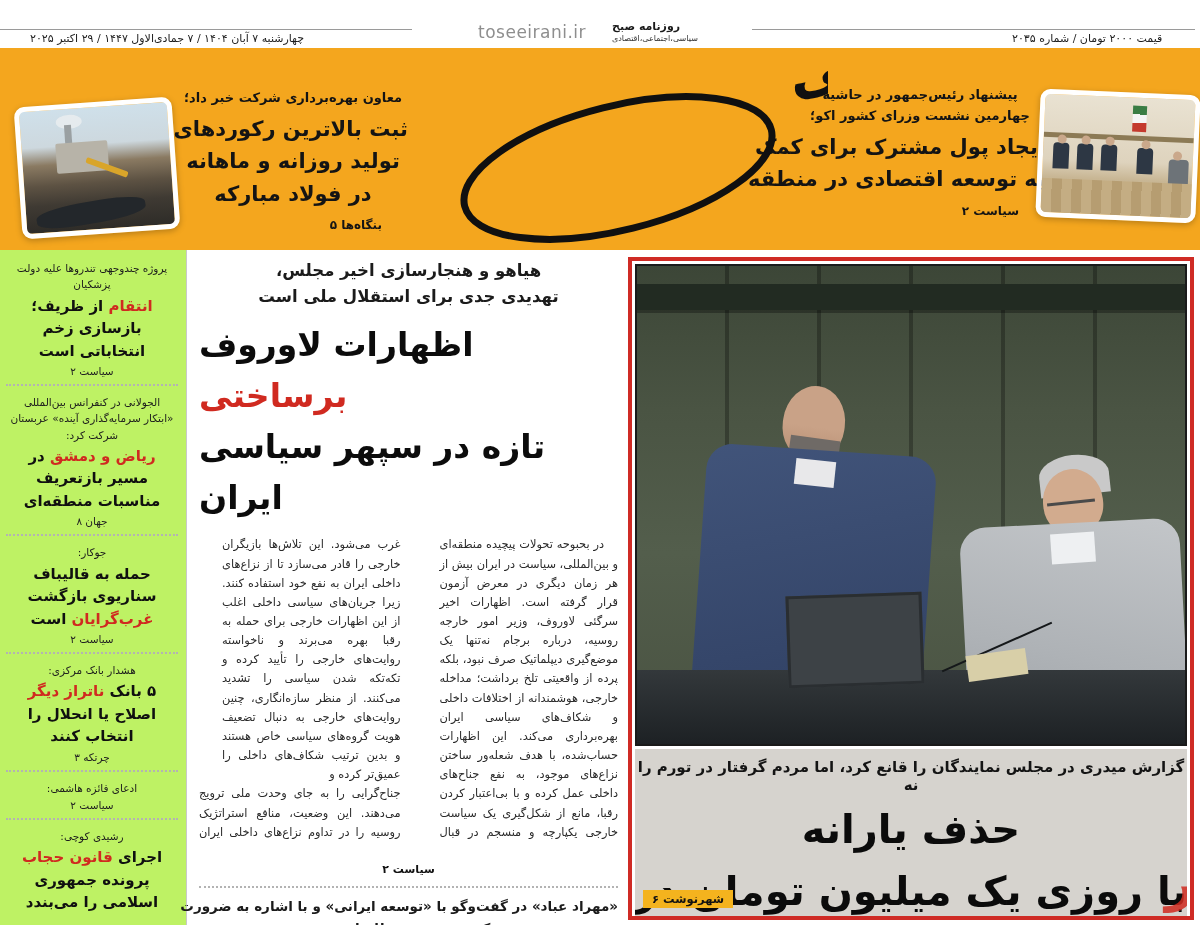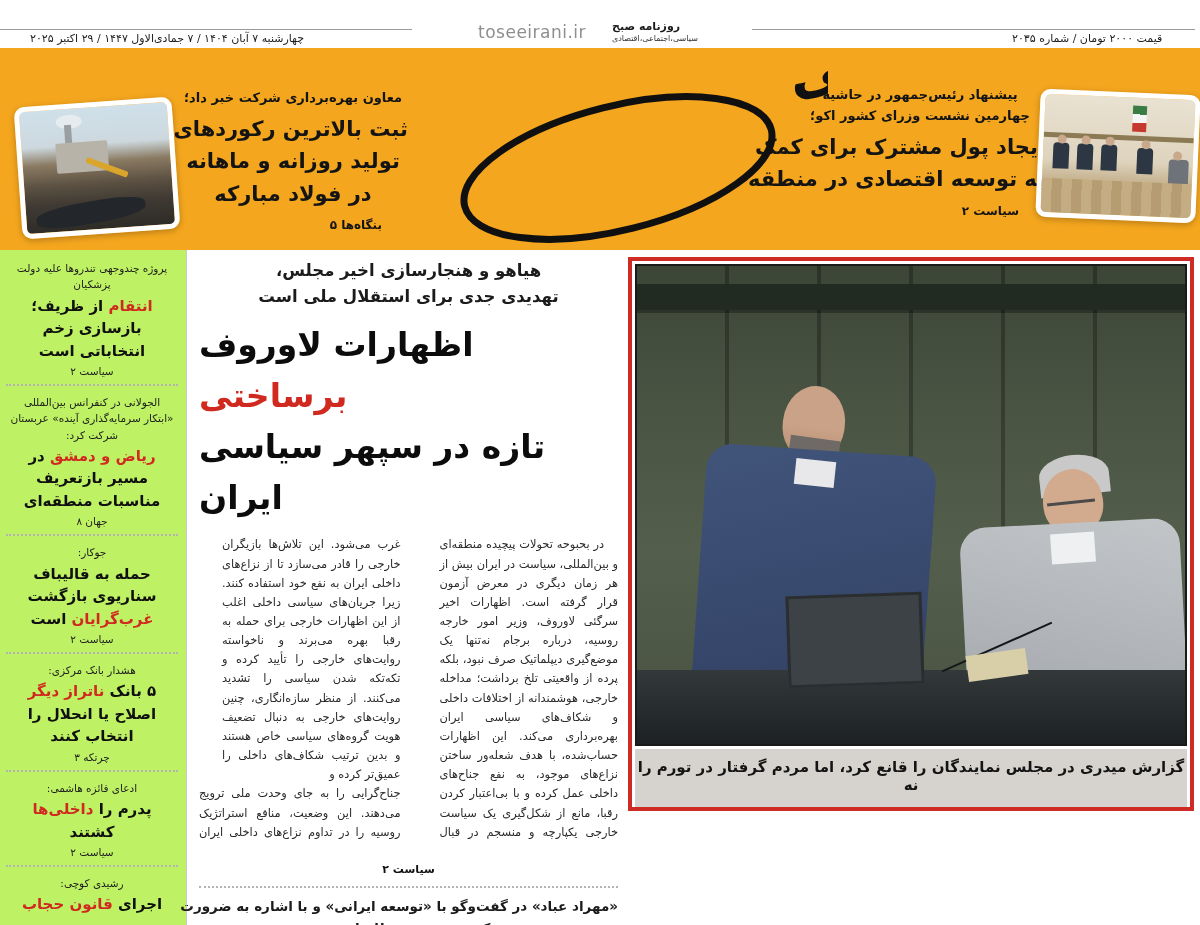--- a/index.html
+++ b/index.html
@@ -66,21 +66,21 @@
   .lead-head .red{color:#D02A20;}
   .lead-body{margin-top:12px;height:322px;overflow:hidden;column-count:2;column-gap:16px;
     font-size:11.4px;line-height:1.68;text-align:justify;color:#2a2a2a;}
   .lead-body p{margin:0;}
   .lead-body .indent{text-indent:14px;margin-left:23px;}
   .lead-tag{font-size:11px;font-weight:bold;text-align:center;color:#111;margin-top:6px;}
   .center-dots{border-top:2px dotted #b3b3b3;margin:10px 0 8px;}
   .cur-kicker{font-size:13.5px;font-weight:bold;color:#1b1b1b;text-align:center;white-space:pre;line-height:1.6;}
 
   
-  .photobox{position:absolute;top:257px;left:628px;width:566px;height:554px;box-sizing:border-box;
+  .photobox{position:absolute;top:257px;left:628px;width:566px;height:663px;box-sizing:border-box;
     border:4px solid #CF2B25;background:#fff;padding:3px;overflow:hidden;}
   .mainphoto{position:relative;width:100%;height:482px;box-sizing:border-box;border:2px solid #1a1a1a;overflow:hidden;
     background:linear-gradient(180deg,#3c4637 0%,#4a5443 30%,#535e4c 60%,#495241 100%);}
   .mainphoto .seams{position:absolute;inset:0;background:repeating-linear-gradient(90deg,rgba(0,0,0,0) 0 88px,rgba(0,0,0,.28) 88px 92px);}
   .mainphoto .rail{position:absolute;top:18px;left:0;width:100%;height:26px;background:#222b22;box-shadow:0 3px 0 rgba(0,0,0,.3);}
   .man{position:absolute;}
   .man .head{position:absolute;border-radius:50% 50% 46% 46%;}
   .man .body{position:absolute;border-radius:26px 26px 0 0;}
   .man-left{left:60px;top:120px;width:230px;height:370px;}
   .man-left .head{left:86px;top:0;width:62px;height:74px;background:linear-gradient(180deg,#c9a287 55%,#b78f74 100%);transform:rotate(8deg);}
@@ -177,21 +177,20 @@
       <div class="side-h"><span>حمله به قالیباف سناریوی بازگشت </span><span class="red">غرب‌گرایان</span><span> است</span></div>
       <div class="side-t">سیاست ۲</div>
     </div>
     <div class="side-item">
       <div class="side-k">هشدار بانک مرکزی:</div>
       <div class="side-h"><span>۵ بانک </span><span class="red">ناتراز دیگر</span><span> اصلاح یا انحلال را انتخاب کنند</span></div>
       <div class="side-t">چرتکه ۳</div>
     </div>
     <div class="side-item">
       <div class="side-k">ادعای فائزه هاشمی:</div>
-      <div class="side-h"><span>پدرم را </span><span class="red">داخلی‌ها</span><span> کشتند</span></div>
       <div class="side-t">سیاست ۲</div>
     </div>
     <div class="side-item">
       <div class="side-k">رشیدی کوچی:</div>
       <div class="side-h"><span>اجرای </span><span class="red">قانون حجاب</span><span> پرونده جمهوری اسلامی را می‌بندد</span></div>
 
     </div>
 
   </div>
 

